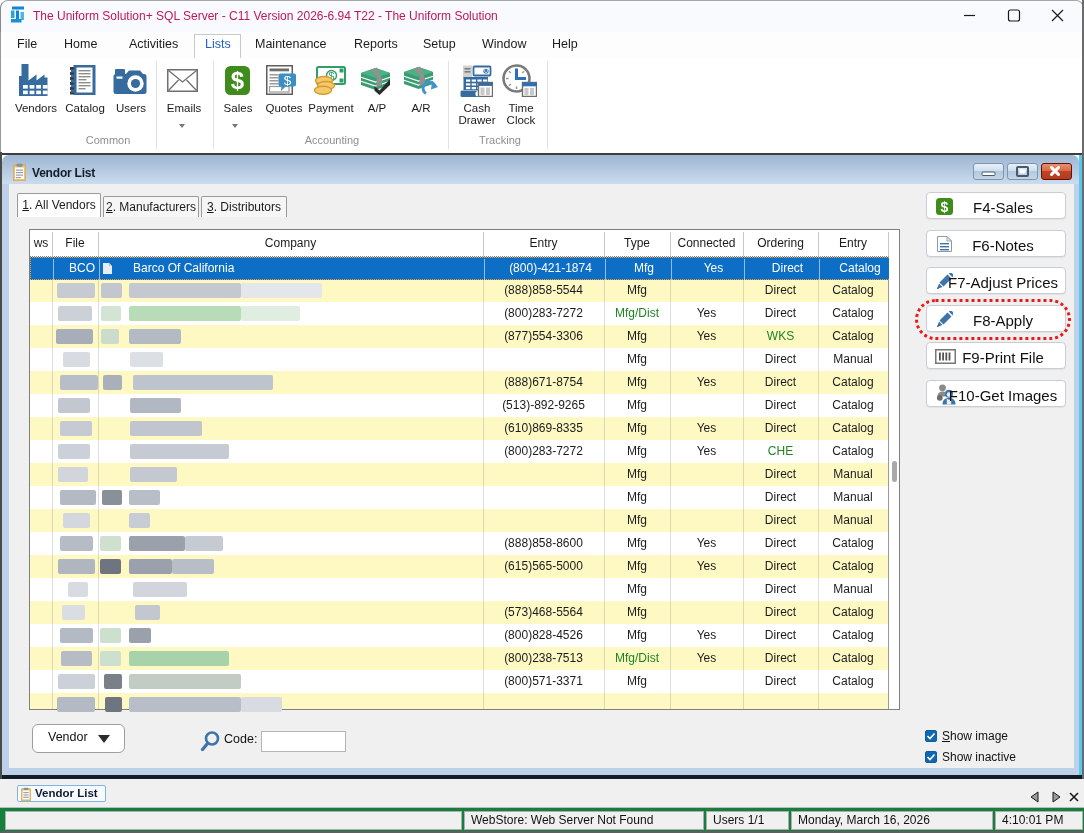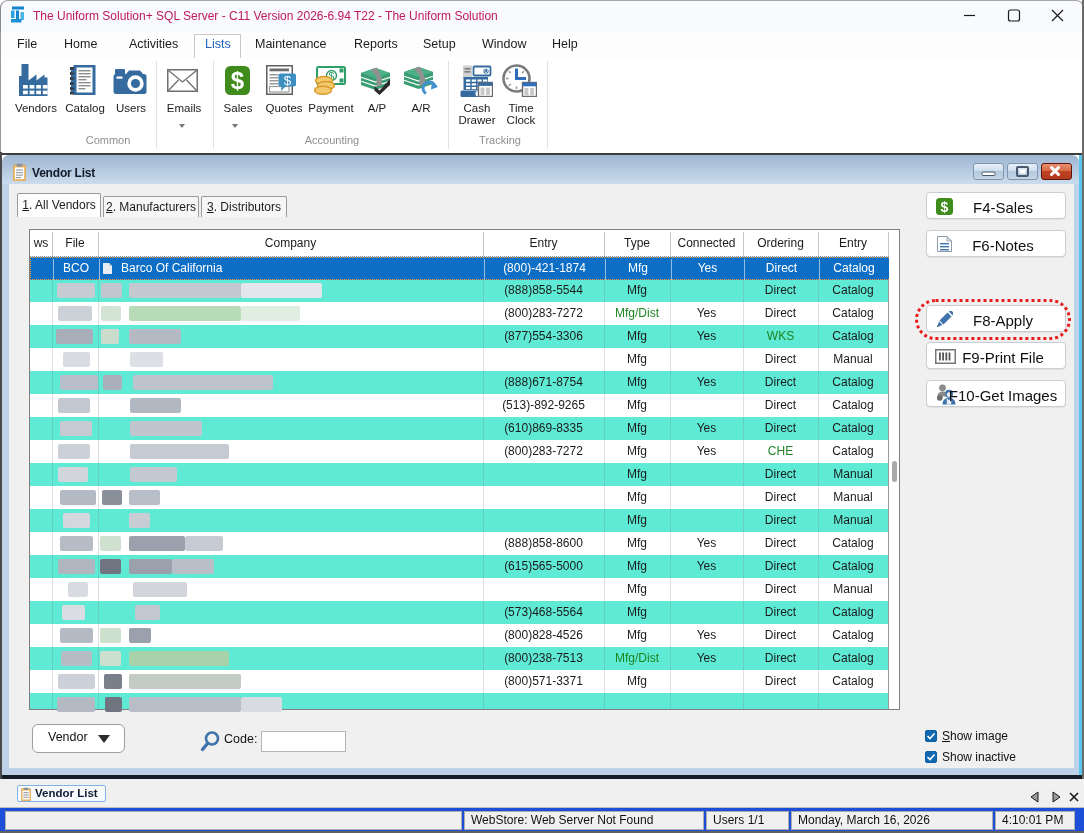--- a/index.html
+++ b/index.html
@@ -40,47 +40,47 @@
 .vtab { position:absolute; font-size:12px; color:#1b1b1b; text-align:center; border:1px solid #9a9a9a; border-bottom:none; border-radius:2px 2px 0 0; }
 .vtab.sel { background:#fdfdfd; z-index:3; }
 .vtab.uns { background:#f6f6f6; z-index:2; }
 
 
 #tbl { position:absolute; left:20px; top:45px; width:871px; height:481px; background:#fff; border:1px solid #7f7f7f; }
 .hcell { position:absolute; top:0; height:26px; line-height:26px; font-size:12px; color:#1b1b1b; text-align:center; }
 #thead-line { position:absolute; left:0; top:26px; width:869px; height:1px; border-top:1px dotted #7e8ea0; }
 .vline { position:absolute; top:26px; width:1px; height:453px; background:rgba(130,138,148,0.28); }
 .row { position:absolute; left:0; width:859px; height:23px; }
-.row.lt { background:#5eead4;text-decoration:underline; }
+.row.lt { background:#fef9c3;text-decoration:underline; }
 .hline { position:absolute; top:2px; width:1px; height:24px; background:#c7c7c7; }
 .row span, #selrow span { position:absolute; top:4px; font-size:12px; color:#1b1b1b; text-align:center; line-height:15px; }
 .ph { left:453px; width:121px; }
 .ty { left:574px; width:66px; }
 .cn { left:640px; width:73px; }
 .od { left:713px; width:75px; }
 .en { left:788px; width:70px; }
 .row span.green { color:#1e8522; }
 .blur { position:absolute; top:4px; height:15px; border-radius:2px; }
 #selrow { position:absolute; left:0px; top:27px; width:869px; height:23px; background:#0d6ec6; border:1.5px dotted #ff9d2e; }
-#selrow span { position:absolute; top:2.5px; font-size:12px; color:#fff !important; text-align:center; line-height:15px; }
+#selrow span { position:absolute; top:2.5px; font-size:12px; color:#fff !important; text-align:center; line-height:15px;padding-left:12px; }
 
 
 #vendor-btn { position:absolute; left:23px; top:540px; width:93px; height:29px; background:#fff; border:1px solid #9e9e9e; border-radius:6px; }
 #code-input { position:absolute; left:252px; top:547px; width:85px; height:21px; background:#fff; border:1px solid #b5b5b5; }
 .cb { position:absolute; width:12px; height:12px; background:#1168b2; border:1px solid #0f5d9e; border-radius:2px; }
 
 
 .fbtn { position:absolute; left:917px; width:140px; height:27px; background:#fff; border:1px solid #c9ced6; border-radius:4px; box-shadow:0 1px 1px rgba(0,0,0,0.06); }
 .fbtn .ft { position:absolute; left:14px; right:0; top:6px; text-align:center; font-size:15px; color:#111; }
 #red-dash { position:absolute; left:906px; top:114.5px; width:156px; height:41.5px; border:3.5px dotted #e81a1a; border-radius:21px; }
 
 
 #taskbar { position:absolute; left:0; top:779px; width:1084px; height:28px; background:#f0f0f0; }
 #vl-tab { position:absolute; left:17px; top:6px; width:89px; height:17px; border:1px solid #7fb2e5; border-radius:2px; background:#f8fbfe; }
-#statusbar { position:absolute; left:0; top:807px; width:1084px; height:26px; background:#1d4ed8; border-top:1px solid #bdbdbd; }
+#statusbar { position:absolute; left:0; top:807px; width:1084px; height:26px; background:#15803d; border-top:1px solid #bdbdbd; }
 .spanel { position:absolute; top:3px; height:19px; border:1px solid #adadad; background:#f0f0f0; font-size:12px; color:#111; line-height:17px; padding-left:6px; white-space:nowrap; overflow:hidden; }
 #bottom-dark { position:absolute; left:0; top:831px; width:1084px; height:2px; background:#5f5f5f; }
 </style>
 </head>
 <body>
 <div id="app">
 
 <div id="titlebar"></div>
 <svg class="abs" style="left:11px;top:6px" width="14" height="17" viewBox="0 0 14 17">
   <rect x="1" y="0.5" width="12" height="3" fill="#1386cf"></rect>
@@ -586,20 +586,29 @@
   </div>
   <div class="fbtn" style="top:45.5px">
     <svg style="position:absolute;left:10px;top:5px" width="15" height="16" viewBox="0 0 15 16">
       <path d="M 0.5 0.5 L 10 0.5 L 14.5 5 L 14.5 15.5 L 0.5 15.5 Z" fill="#fff" stroke="#8d9aa8" stroke-width="1"></path>
       <path d="M 10 0.5 L 10 5 L 14.5 5 Z" fill="#dfe6ee" stroke="#8d9aa8" stroke-width="0.8"></path>
       <rect x="3" y="7" width="9" height="1.4" fill="#3f74ab"></rect>
       <rect x="3" y="10" width="9" height="1.4" fill="#3f74ab"></rect>
       <rect x="3" y="13" width="9" height="1.4" fill="#3f74ab"></rect>
     </svg>
     <div class="ft">F6-Notes</div>
+  </div>
+  <div class="fbtn" style="top:83px">
+    <svg style="position:absolute;left:8px;top:5px" width="18" height="17" viewBox="0 0 18 17">
+      <path d="M 4.5 9.5 L 12.5 1.5 L 16.5 5.5 L 8.5 13.5 Z" fill="#3f74ab"></path>
+      <path d="M 13.8 0.6 L 17.4 4.2 A 1.6 1.6 0 0 0 13.8 0.6" fill="#3f74ab"></path>
+      <path d="M 4 10.5 L 7.5 14 L 2 16 Z" fill="#3f74ab"></path>
+      <path d="M 2.8 14.2 L 3.8 15.2 L 2 16 Z" fill="#26425e"></path>
+    </svg>
+    <div class="ft">F7-Adjust Prices</div>
   </div>
   <div class="fbtn" style="top:120.5px">
     <svg style="position:absolute;left:8px;top:5px" width="18" height="17" viewBox="0 0 18 17">
       <path d="M 4.5 9.5 L 12.5 1.5 L 16.5 5.5 L 8.5 13.5 Z" fill="#3f74ab"></path>
       <path d="M 13.8 0.6 L 17.4 4.2 A 1.6 1.6 0 0 0 13.8 0.6" fill="#3f74ab"></path>
       <path d="M 4 10.5 L 7.5 14 L 2 16 Z" fill="#3f74ab"></path>
       <path d="M 2.8 14.2 L 3.8 15.2 L 2 16 Z" fill="#26425e"></path>
     </svg>
     <div class="ft">F8-Apply</div>
   </div>
@@ -644,17 +653,17 @@
     <path d="M 25 1 L 25 11 L 32 6 Z" fill="#9a9a9a" stroke="#1a1a1a" stroke-width="1"></path>
     <path d="M 42 2 L 50 10 M 50 2 L 42 10" stroke="#1a1a1a" stroke-width="1.6"></path>
   </svg>
 </div>
 
 <div id="statusbar">
   <div class="spanel" style="left:5px;width:457px"></div>
   <div class="spanel" style="left:464px;width:240px">WebStore: Web Server Not Found</div>
   <div class="spanel" style="left:706px;width:83px">Users 1/1</div>
   <div class="spanel" style="left:791px;width:202px">Monday, March 16, 2026</div>
-  <div class="spanel" style="left:995px;width:80px">4:10:01 PM</div>
+  <div class="spanel" style="left:995px;width:88px">4:10:01 PM</div>
 </div>
 <div id="bottom-dark"></div>
 
 </div>
 
 </body></html>

